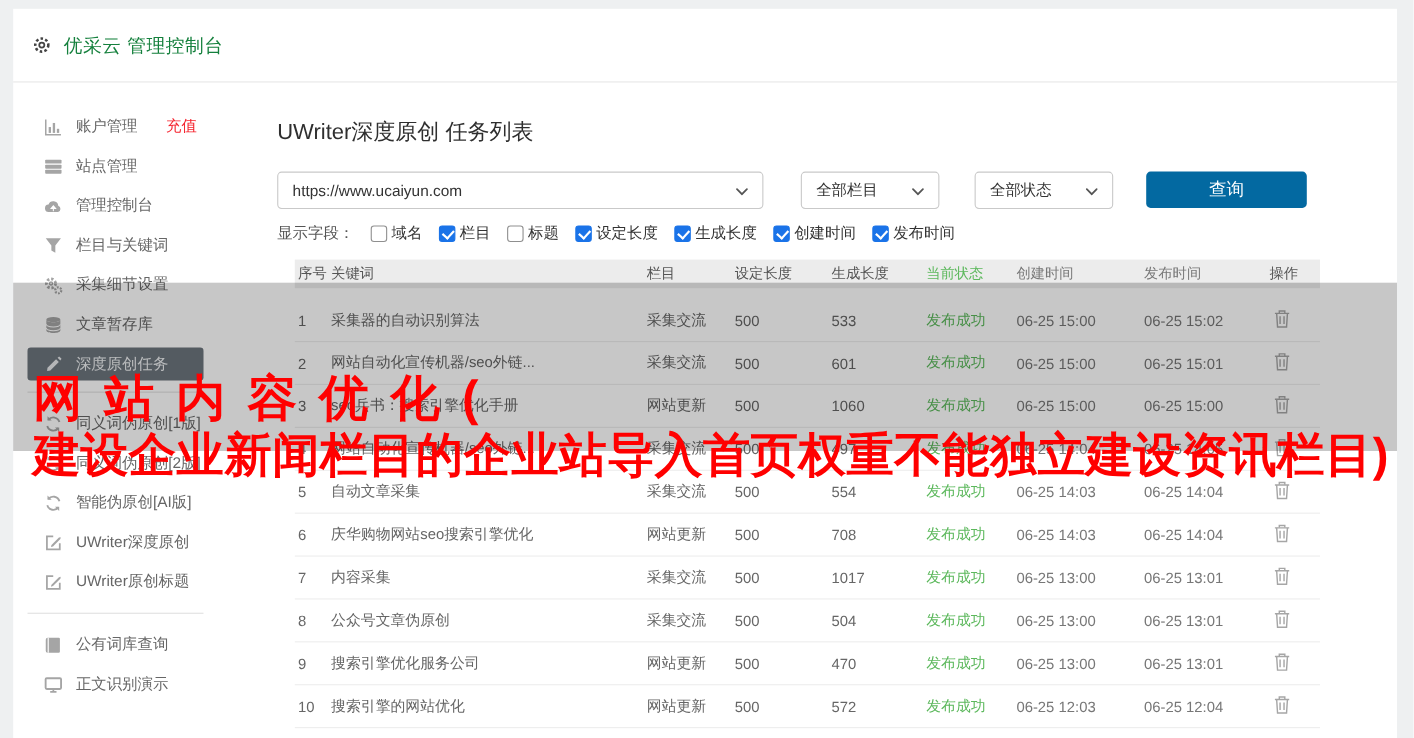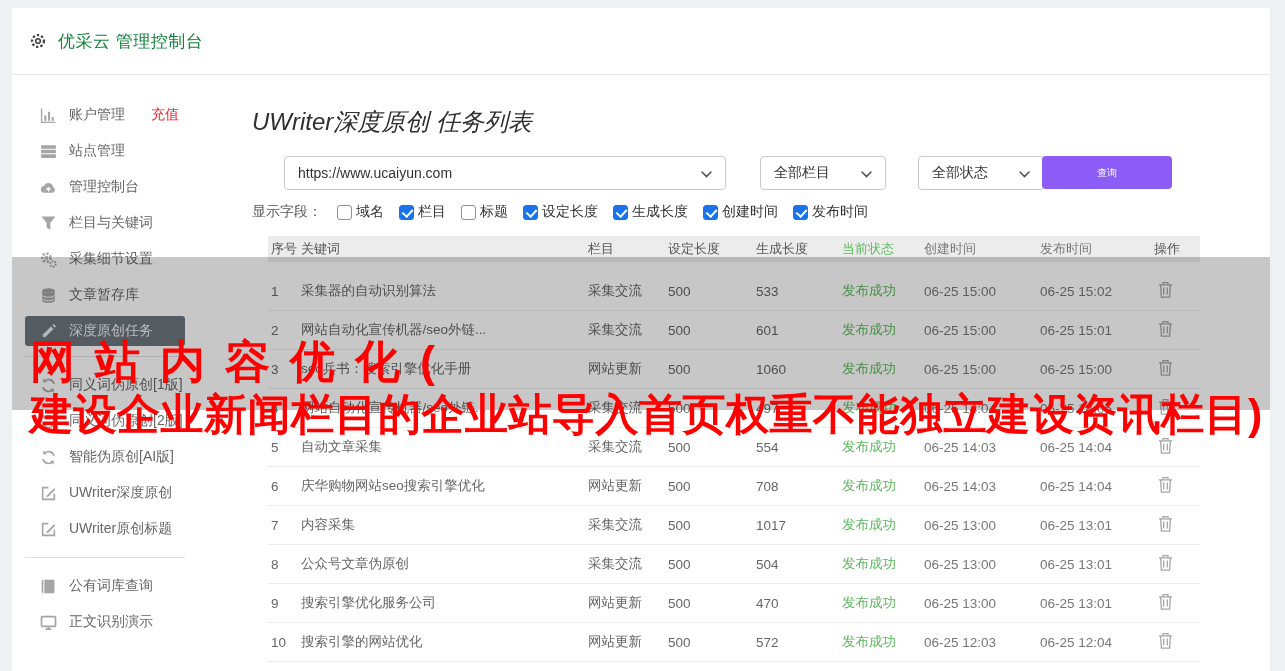--- a/index.html
+++ b/index.html
@@ -34,35 +34,35 @@
   .side-item.selected {
     background: #6c757d; color: #eef0f2;
     height: 30px; margin: 3px 67px 3px 13px; padding-left: 15px;
     border-radius: 3px;
   }
   .side-item.selected .icon { color: #e8eaec; }
   .badge { color: #f5222d; margin-left: 14px; font-size: 14px; }
   .side-divider { height: 1px; background: #e0e0e0; margin: 10px 67px 10px 13px; }
   
   .main { position: absolute; left: 240px; top: 68px; width: 1018px; height: 595px; }
-  .page-title { position: absolute; left: 0; top: 30px; font-size: 24px; font-weight: 500; color: #2f2f2f; font-style: italic; }
+  .page-title { position: absolute; left: 0; top: 30px; font-size: 20px; font-weight: 500; color: #2f2f2f; }
   .filter-row { position: absolute; left: 0; top: 80px; height: 34px; width: 100%; }
   .sel {
     position: absolute; top: 0; height: 34px;
     border: 1px solid #c9c9c9; border-radius: 4px; background: #fff;
     display: flex; align-items: center; justify-content: space-between;
-    padding: 0 13px; font-size: 14px; color: #333; cursor: pointer; margin-left: 32px;
+    padding: 0 13px; font-size: 14px; color: #333; cursor: pointer;
   }
   .sel-site { left: 0; width: 442px; }
   .sel-column { left: 476px; width: 126px; }
   .sel-status { left: 634px; width: 126px; }
   .query-btn {
-    position: absolute; left: 790px; top: 0; width: 130px; height: 33px;
-    background: #8b5cf6; border: none; border-radius: 4px;
-    color: #fff; font-size: 10px; cursor: pointer;
+    position: absolute; left: 790px; top: 0; width: 146px; height: 33px;
+    background: #0369a1; border: none; border-radius: 4px;
+    color: #fff; font-size: 16px; cursor: pointer;
     display: flex; align-items: center; justify-content: center;
     font-family: inherit;
   }
   .fields-row {
     position: absolute; left: 0; top: 127px; height: 18px;
     display: flex; align-items: center; gap: 15px; font-size: 14px; color: #555;
   }
   .cb { display: flex; align-items: center; gap: 4px; color: #333; cursor: pointer; }
   .box {
     width: 15px; height: 15px; border: 1px solid #8f8f8f; border-radius: 3px;

